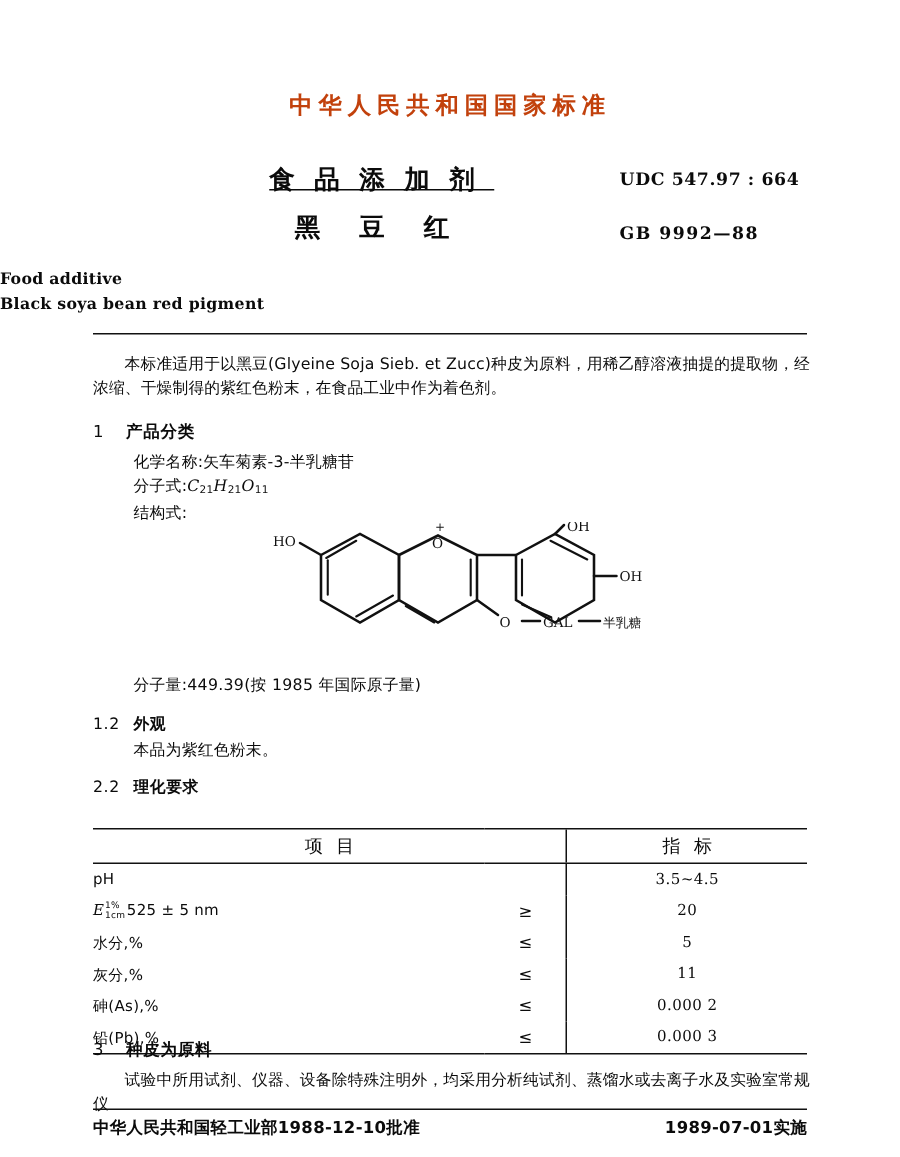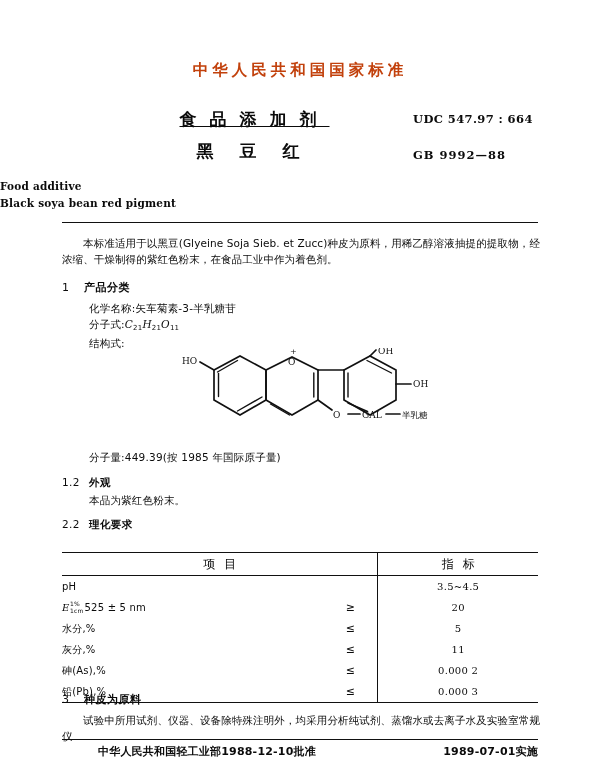--- a/index.html
+++ b/index.html
@@ -235,21 +235,20 @@
     height: 0;
     border-top: 1.3px solid #111;
   }
   .footer-left {
     position: absolute;
     left: 62px;
     top: 744px;
     font-size: 11px;
     font-weight: bold;
     letter-spacing: 0.2px;
-    margin-left: 36px;
   }
   .footer-right {
     position: absolute;
     right: 62px;
     top: 744px;
     font-size: 11px;
     font-weight: bold;
     letter-spacing: 0.2px;
   }
 </style>

